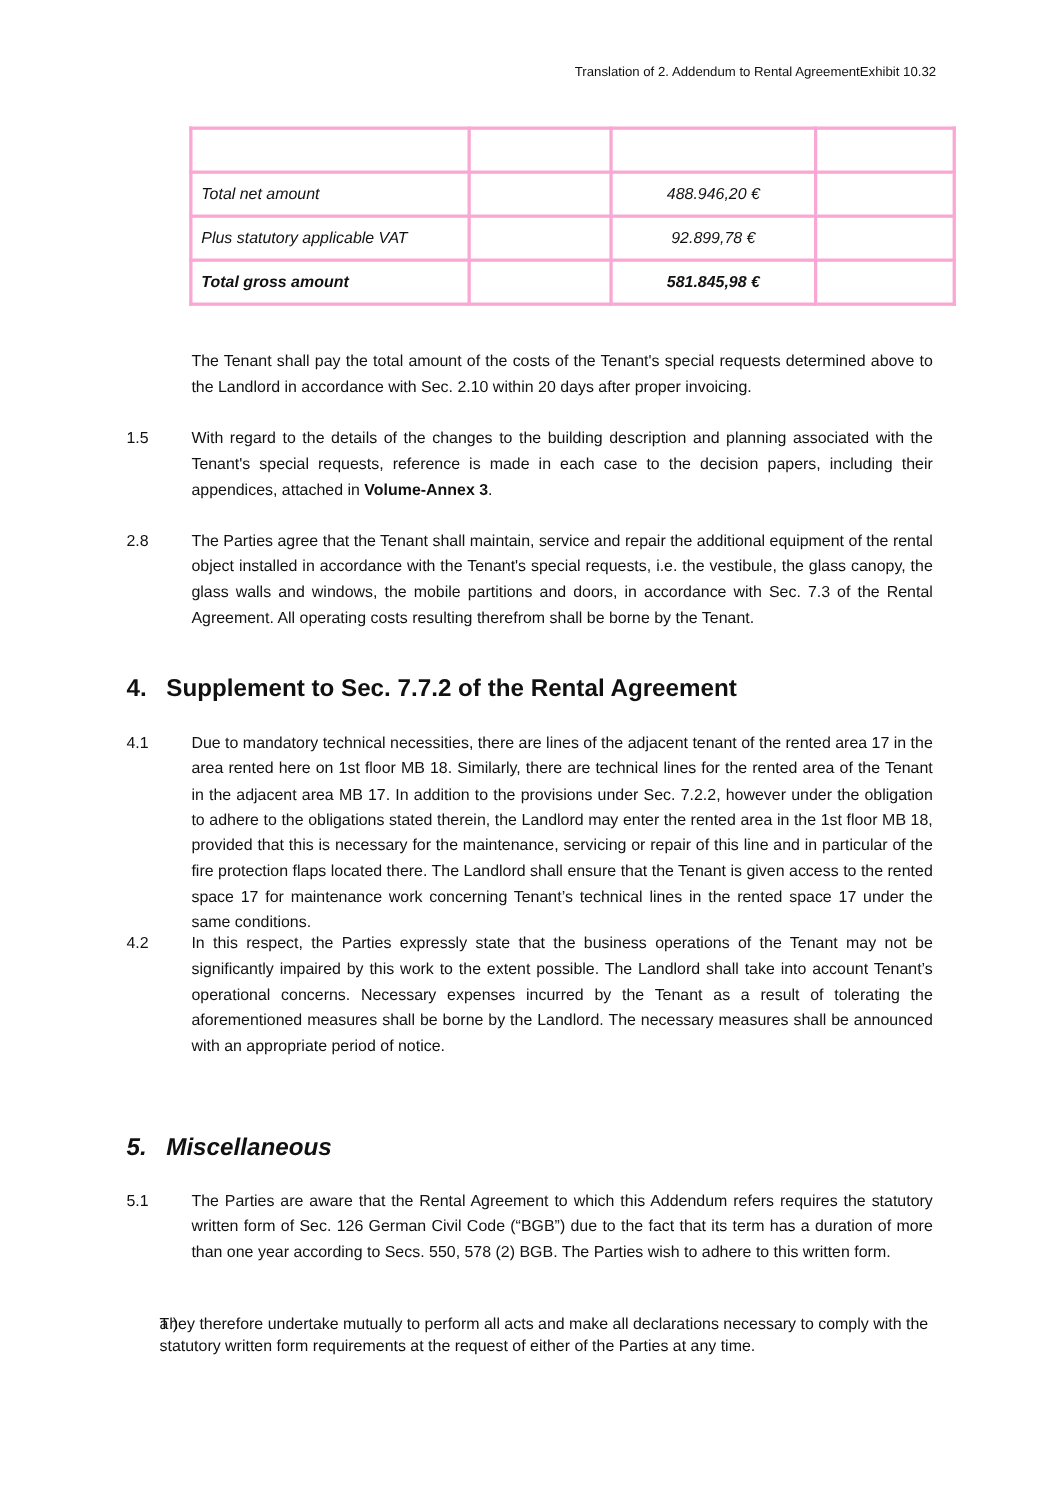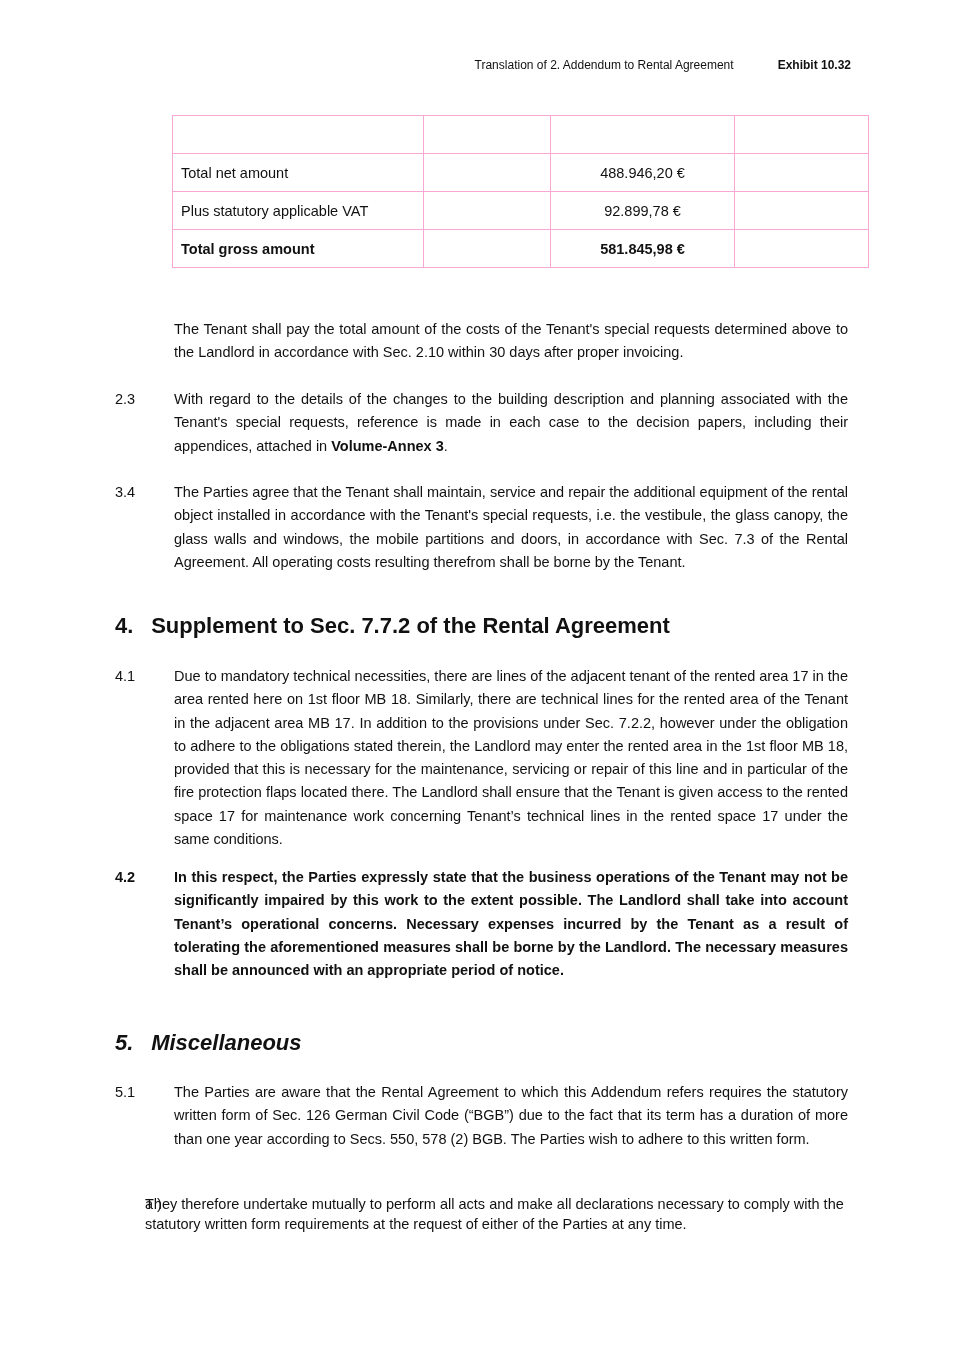--- a/index.html
+++ b/index.html
@@ -4,26 +4,26 @@
 <style>
   html, body { margin: 0; padding: 0; background: #ffffff; }
   body {
     width: 965px; height: 1365px; position: relative; overflow: hidden;
     font-family: "Liberation Sans", sans-serif; color: #111111;
   }
   .header {
     position: absolute; left: 115px; top: 58px; width: 736px;
     font-size: 12px; display: flex; justify-content: flex-end;
   }
-  .header .exhibit { font-weight: bold; padding-left: 44px; }
+  .header .exhibit { font-weight: normal; }
   table.costs {
     position: absolute; left: 172px; top: 115px; width: 697px;
     border-collapse: collapse; font-size: 14.5px;
   }
-  table.costs td { border: 1px solid #f9a8d4; height: 37px; padding: 0 8px; vertical-align: middle; }
+  table.costs td { border: 3px solid #f9a8d4; height: 37px; padding: 0 8px; vertical-align: middle; font-style: italic; }
   table.costs td.c0 { width: 234px; }
   table.costs td.c1 { width: 110px; }
   table.costs td.c2 { width: 167px; text-align: center; }
   table.costs tr.bold td { font-weight: bold; }
   .para {
     position: absolute; left: 115px; width: 733px;
     font-size: 14.5px; line-height: 23.3px;
   }
   .para .num { position: absolute; left: 0; top: 0; }
   .para .text { margin-left: 59px; text-align: justify; }
@@ -69,44 +69,44 @@
   <tr class="bold">
     <td class="c0">Total gross amount</td>
     <td class="c1"></td>
     <td class="c2">581.845,98 €</td>
     <td></td>
   </tr>
 </tbody>
   </table>
 
 <div class="para" style="top:318px;">
-  <div class="text">The Tenant shall pay the total amount of the costs of the Tenant's special requests determined above to the Landlord in accordance with Sec. 2.10 within 30 days after proper invoicing.</div>
+  <div class="text">The Tenant shall pay the total amount of the costs of the Tenant's special requests determined above to the Landlord in accordance with Sec. 2.10 within 20 days after proper invoicing.</div>
 </div>
 
 <div class="para" style="top:388px;">
-  <span class="num">2.3</span>
+  <span class="num">1.5</span>
   <div class="text"><span>With regard to the details of the changes to the building description and planning associated with the Tenant's special requests, reference is made in each case to the decision papers, including their appendices, attached in </span><b>Volume-Annex 3</b><span>.</span></div>
 </div>
 
 <div class="para" style="top:481px;">
-  <span class="num">3.4</span>
+  <span class="num">2.8</span>
   <div class="text">The Parties agree that the Tenant shall maintain, service and repair the additional equipment of the rental object installed in accordance with the Tenant's special requests, i.e. the vestibule, the glass canopy, the glass walls and windows, the mobile partitions and doors, in accordance with Sec. 7.3 of the Rental Agreement. All operating costs resulting therefrom shall be borne by the Tenant.</div>
 </div>
 
 <div class="heading" style="top:613px;">
   <span class="hnum">4.</span>
   <span>Supplement to Sec. 7.7.2 of the Rental Agreement</span>
 </div>
 
 <div class="para" style="top:665px;">
   <span class="num">4.1</span>
   <div class="text">Due to mandatory technical necessities, there are lines of the adjacent tenant of the rented area 17 in the area rented here on 1st floor MB 18. Similarly, there are technical lines for the rented area of the Tenant in the adjacent area MB 17. In addition to the provisions under Sec. 7.2.2, however under the obligation to adhere to the obligations stated therein, the Landlord may enter the rented area in the 1st floor MB 18, provided that this is necessary for the maintenance, servicing or repair of this line and in particular of the fire protection flaps located there. The Landlord shall ensure that the Tenant is given access to the rented space 17 for maintenance work concerning Tenant’s technical lines in the rented space 17 under the same conditions.</div>
 </div>
 
-<div class="para" style="top:866px;font-weight:bold;">
+<div class="para" style="top:847px;">
   <span class="num">4.2</span>
   <div class="text">In this respect, the Parties expressly state that the business operations of the Tenant may not be significantly impaired by this work to the extent possible. The Landlord shall take into account Tenant’s operational concerns. Necessary expenses incurred by the Tenant as a result of tolerating the aforementioned measures shall be borne by the Landlord. The necessary measures shall be announced with an appropriate period of notice.</div>
 </div>
 
 <div class="heading" style="top:1030px;font-style:italic;">
   <span class="hnum">5.</span>
   <span>Miscellaneous</span>
 </div>
 
 <div class="para" style="top:1081px;">

